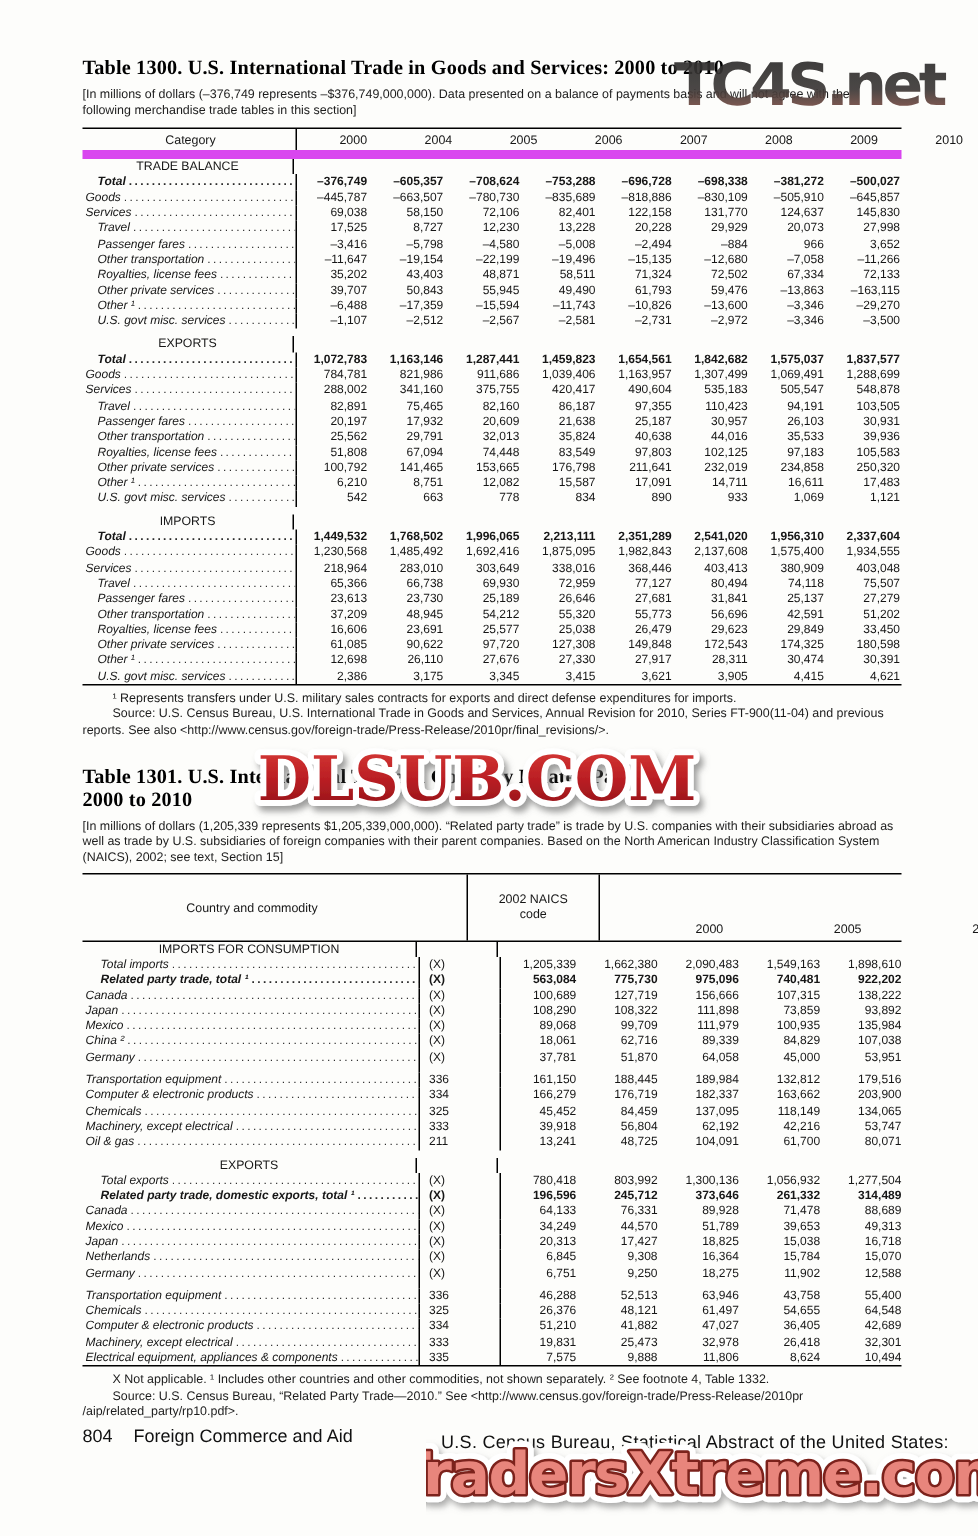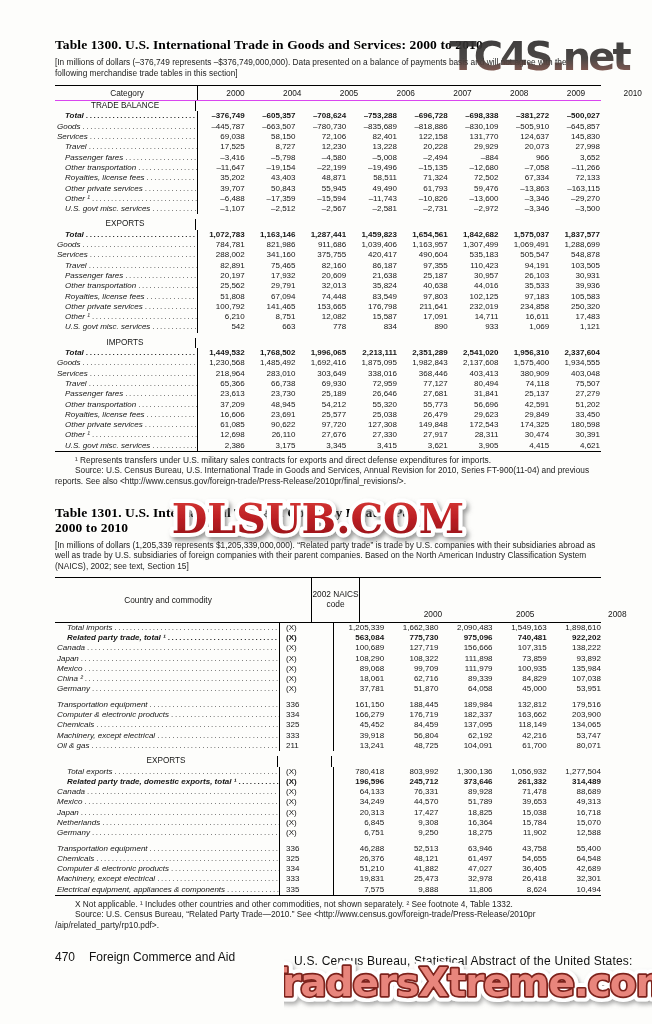--- a/index.html
+++ b/index.html
@@ -12,21 +12,21 @@
   .content{position:absolute;left:55px;top:0;width:546px;}
   .pad-top{height:37px;}
 
   .tbl-title{
     font-family:"Liberation Serif", serif;font-weight:bold;
     font-size:13.5px;line-height:16px;letter-spacing:.1px;color:#000;
   }
   .tbl-note{font-size:8.3px;line-height:10.6px;margin-top:4px;color:#1c1c1c;}
 
   .t{border-top:1.6px solid #000;border-bottom:1.6px solid #000;margin-top:7px;}
-  .thead{display:flex;border-bottom:1px solid #d946ef;font-size:8.3px;}
+  .thead{display:flex;border-bottom:6px solid #d946ef;font-size:8.3px;}
   .t1301 .thead{border-bottom:1.4px solid #000;gap:32px;}
   .row{display:flex;font-size:8px;line-height:10.3px;height:10.3px;white-space:nowrap;}
   .gaprow{height:5px;}
   .bold{font-weight:bold;}
 
   .lbl{display:flex;align-items:baseline;padding-left:2px;overflow:hidden;}
   .t1300 .lbl{width:140px;border-right:1px solid #000;flex:0 0 auto;}
   .t1301 .lbl{width:222px;flex:0 0 auto;}
   .txt{flex:0 0 auto;font-style:italic;}
   .dots{flex:1 1 auto;overflow:hidden;margin-left:2px;letter-spacing:1.6px;color:#2a2a2a;}
@@ -43,21 +43,21 @@
   .sec{font-size:8.2px;}
   .pregap{margin-top:5px;}
 
   
   .t1300 .thead{height:14px;align-items:center;}
   .t1300 .thead .lbl{justify-content:center;align-items:center;height:100%;}
   .thead .val{padding-right:10px;}
   .t1301 .thead{height:44px;}
   .t1301 .thead .lbl{justify-content:center;align-items:center;}
   .t1301 .thead .naics{display:flex;align-items:center;justify-content:center;text-align:center;
-    white-space:normal;line-height:9.5px;padding:0 0;}
+    white-space:normal;line-height:9.5px;padding:0 20px;}
   .t1301 .thead .val{display:flex;align-items:flex-end;justify-content:flex-end;padding-bottom:3px;}
 
   .fnote{font-size:8.3px;line-height:10.3px;margin-top:3px;padding-left:20px;color:#1c1c1c;}
   .src{font-size:8.3px;line-height:10.3px;text-indent:20px;color:#1c1c1c;margin-top:0;}
 
   .gap-between{height:19px;}
   .t1301-block .tbl-title{line-height:15.5px;}
 
   
   .footer-left{position:absolute;left:55px;top:950px;font-size:12px;color:#111;}
@@ -542,20 +542,25 @@
       <div class="thead">
           <span class="lbl">Country and commodity</span>
           <span class="naics">2002 NAICS code</span>
           <span class="val">2000</span>
           <span class="val">2005</span>
           <span class="val">2008</span>
           <span class="val">2009</span>
           <span class="val">2010</span>
         </div>
       <div>
+          <div class="row sec">
+            <span class="lbl">IMPORTS FOR CONSUMPTION</span>
+            <span class="naics"></span>
+            <span class="fill"></span>
+          </div>
           <div class="row">
             <span class="lbl ind1">
               <span class="txt">Total imports</span>
               <span class="dots">..........................................................................................................................................................................</span>
             </span>
             <span class="naics">(X)</span>
             <span class="val">1,205,339</span>
             <span class="val">1,662,380</span>
             <span class="val">2,090,483</span>
             <span class="val">1,549,163</span>
@@ -853,21 +858,21 @@
             <span class="val">10,494</span>
           </div>
         </div>
     </div>
     <div class="fnote">X Not applicable.  ¹ Includes other countries and other commodities, not shown separately.  ² See footnote 4, Table 1332.</div>
     <div class="src">Source: U.S. Census Bureau, “Related Party Trade—2010.” See &lt;http://www.census.gov/foreign-trade/Press-Release/2010pr /aip/related_party/rp10.pdf&gt;.</div>
   </div>
 </div>
 
 <div class="footer-left">
-  <span class="pg">470</span><span>Foreign Commerce and Aid</span>
+  <span class="pg">804</span><span>Foreign Commerce and Aid</span>
 </div>
 <div class="footer-right">U.S. Census Bureau, Statistical Abstract of the United States: 2012</div>
 
 <div class="wm wm-top">
   <svg width="226" height="50" viewBox="0 0 226 50">
     <defs>
       <linearGradient id="gTop" x1="0" y1="0" x2="0" y2="1">
         <stop offset="0" stop-color="#2c2c2c"></stop>
         <stop offset="0.55" stop-color="#3e3a38"></stop>
         <stop offset="1" stop-color="#9d5a4e"></stop>

